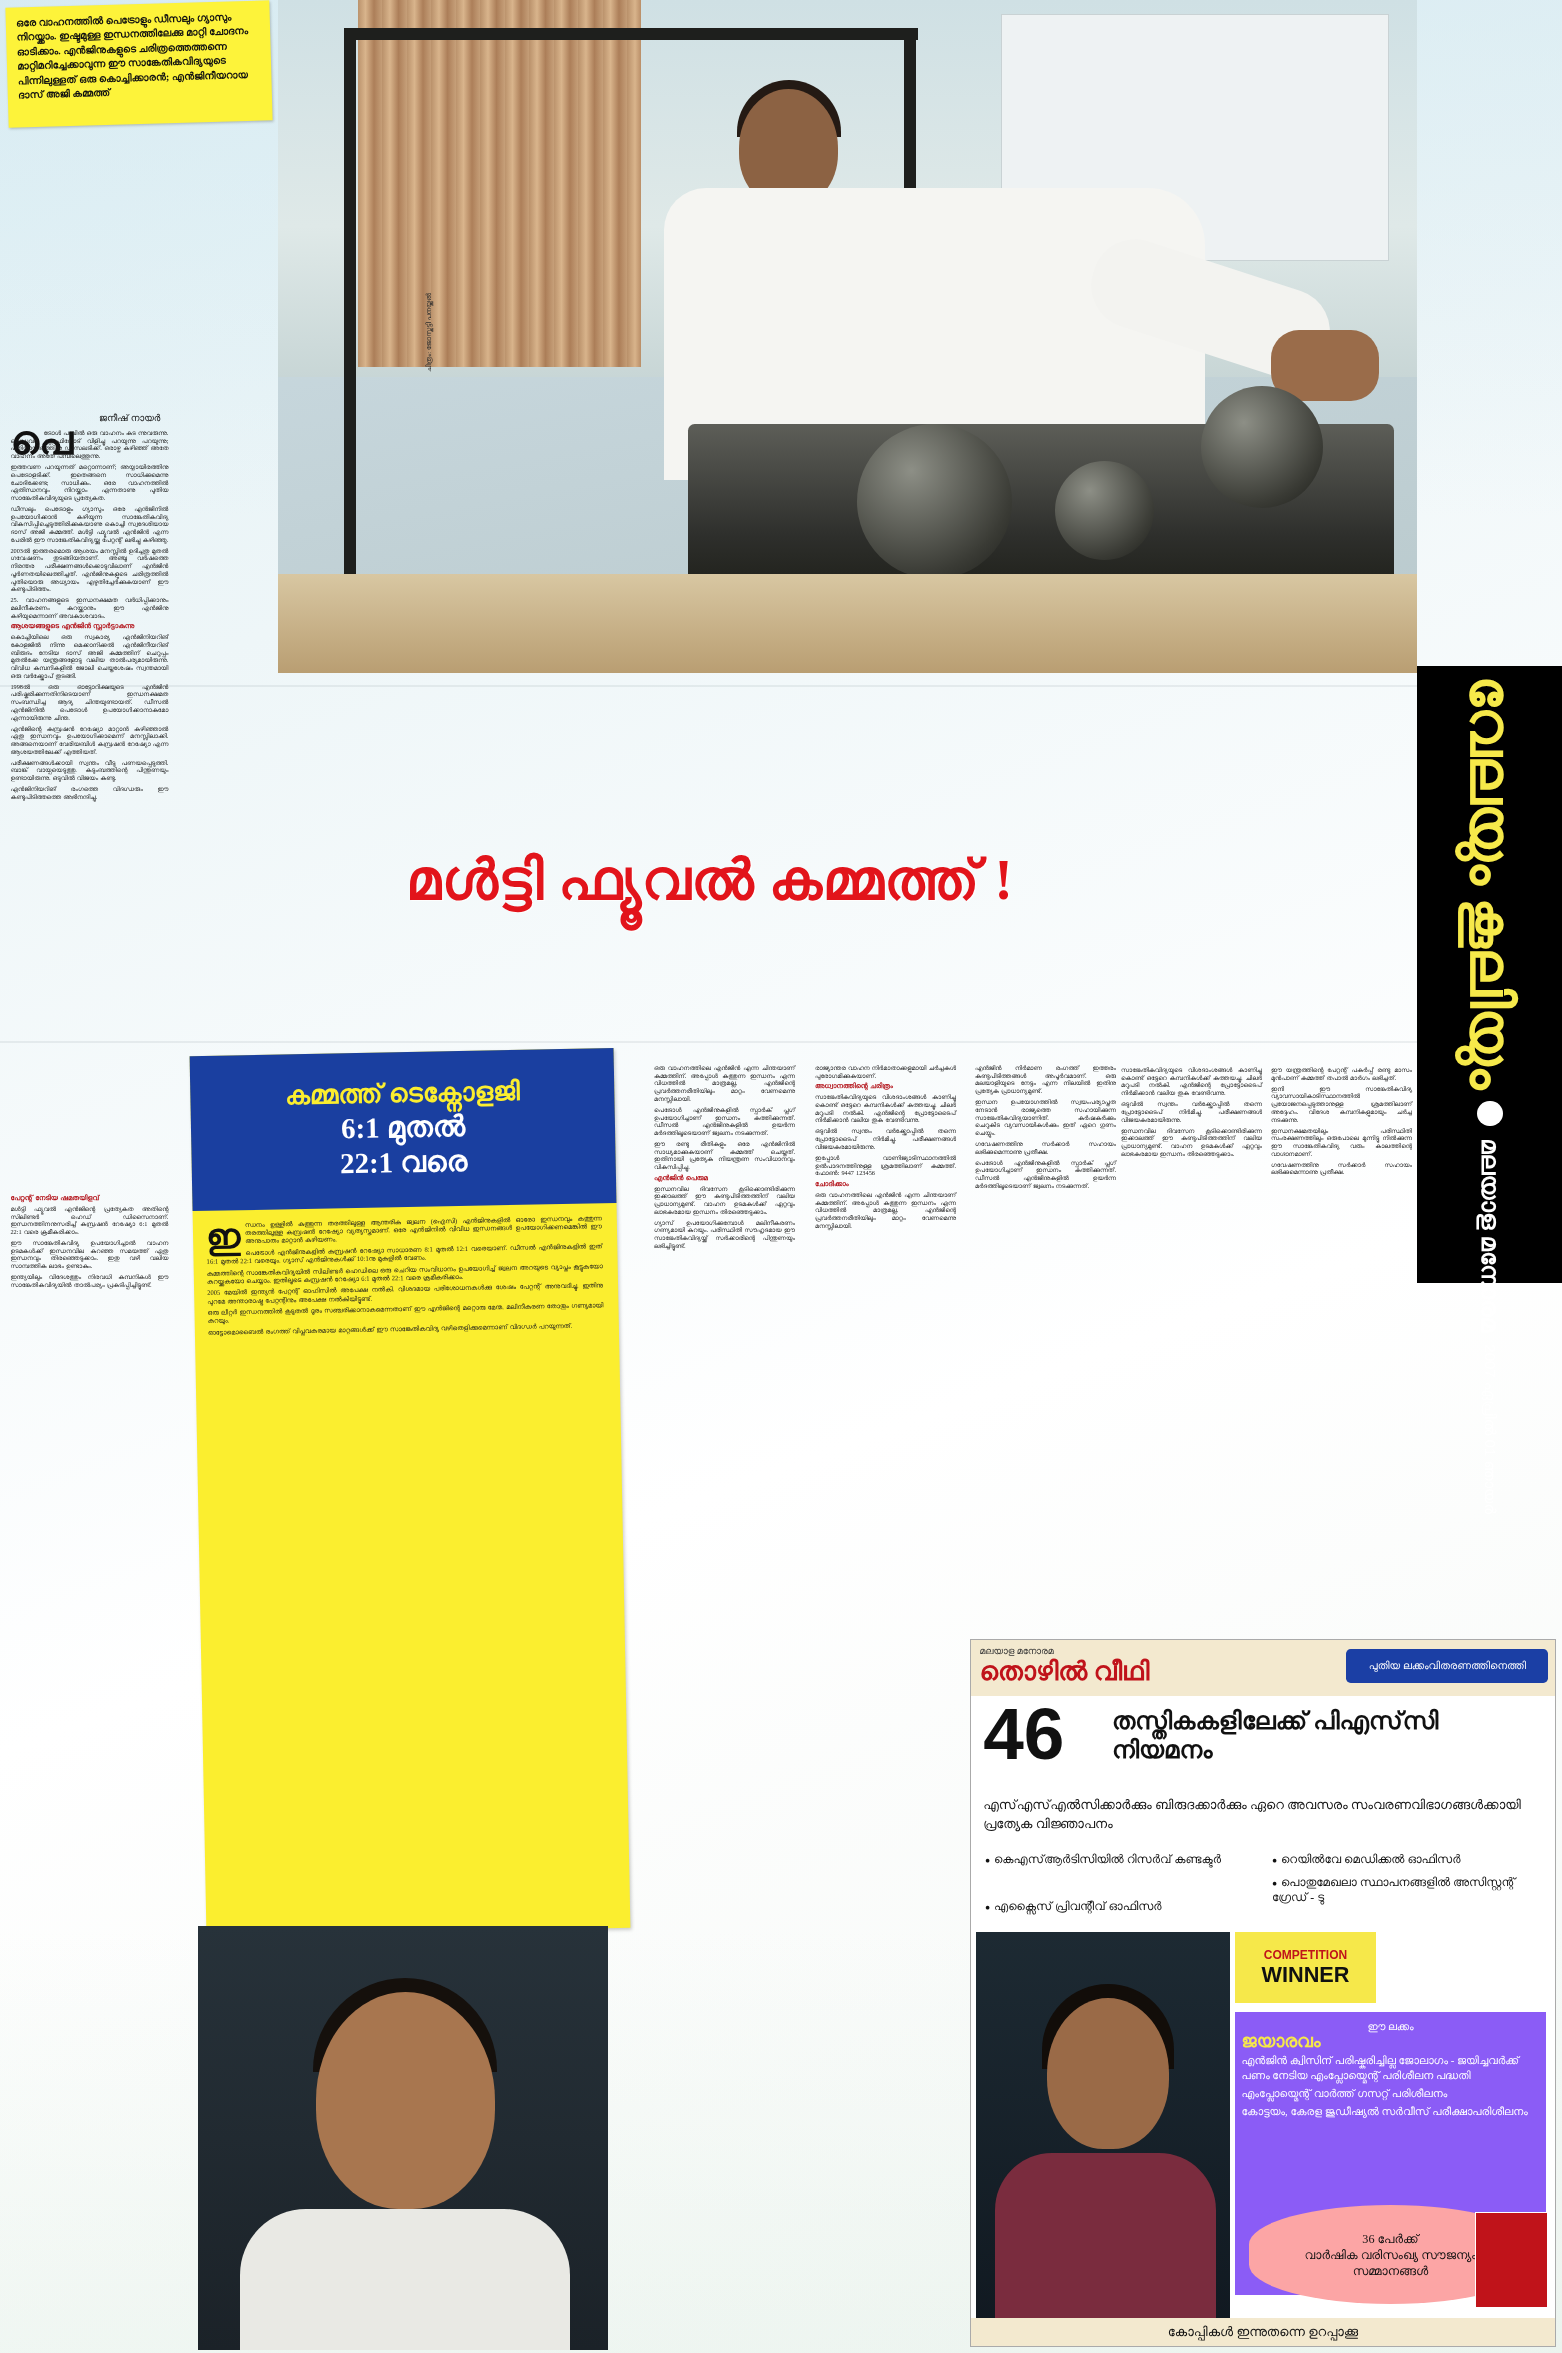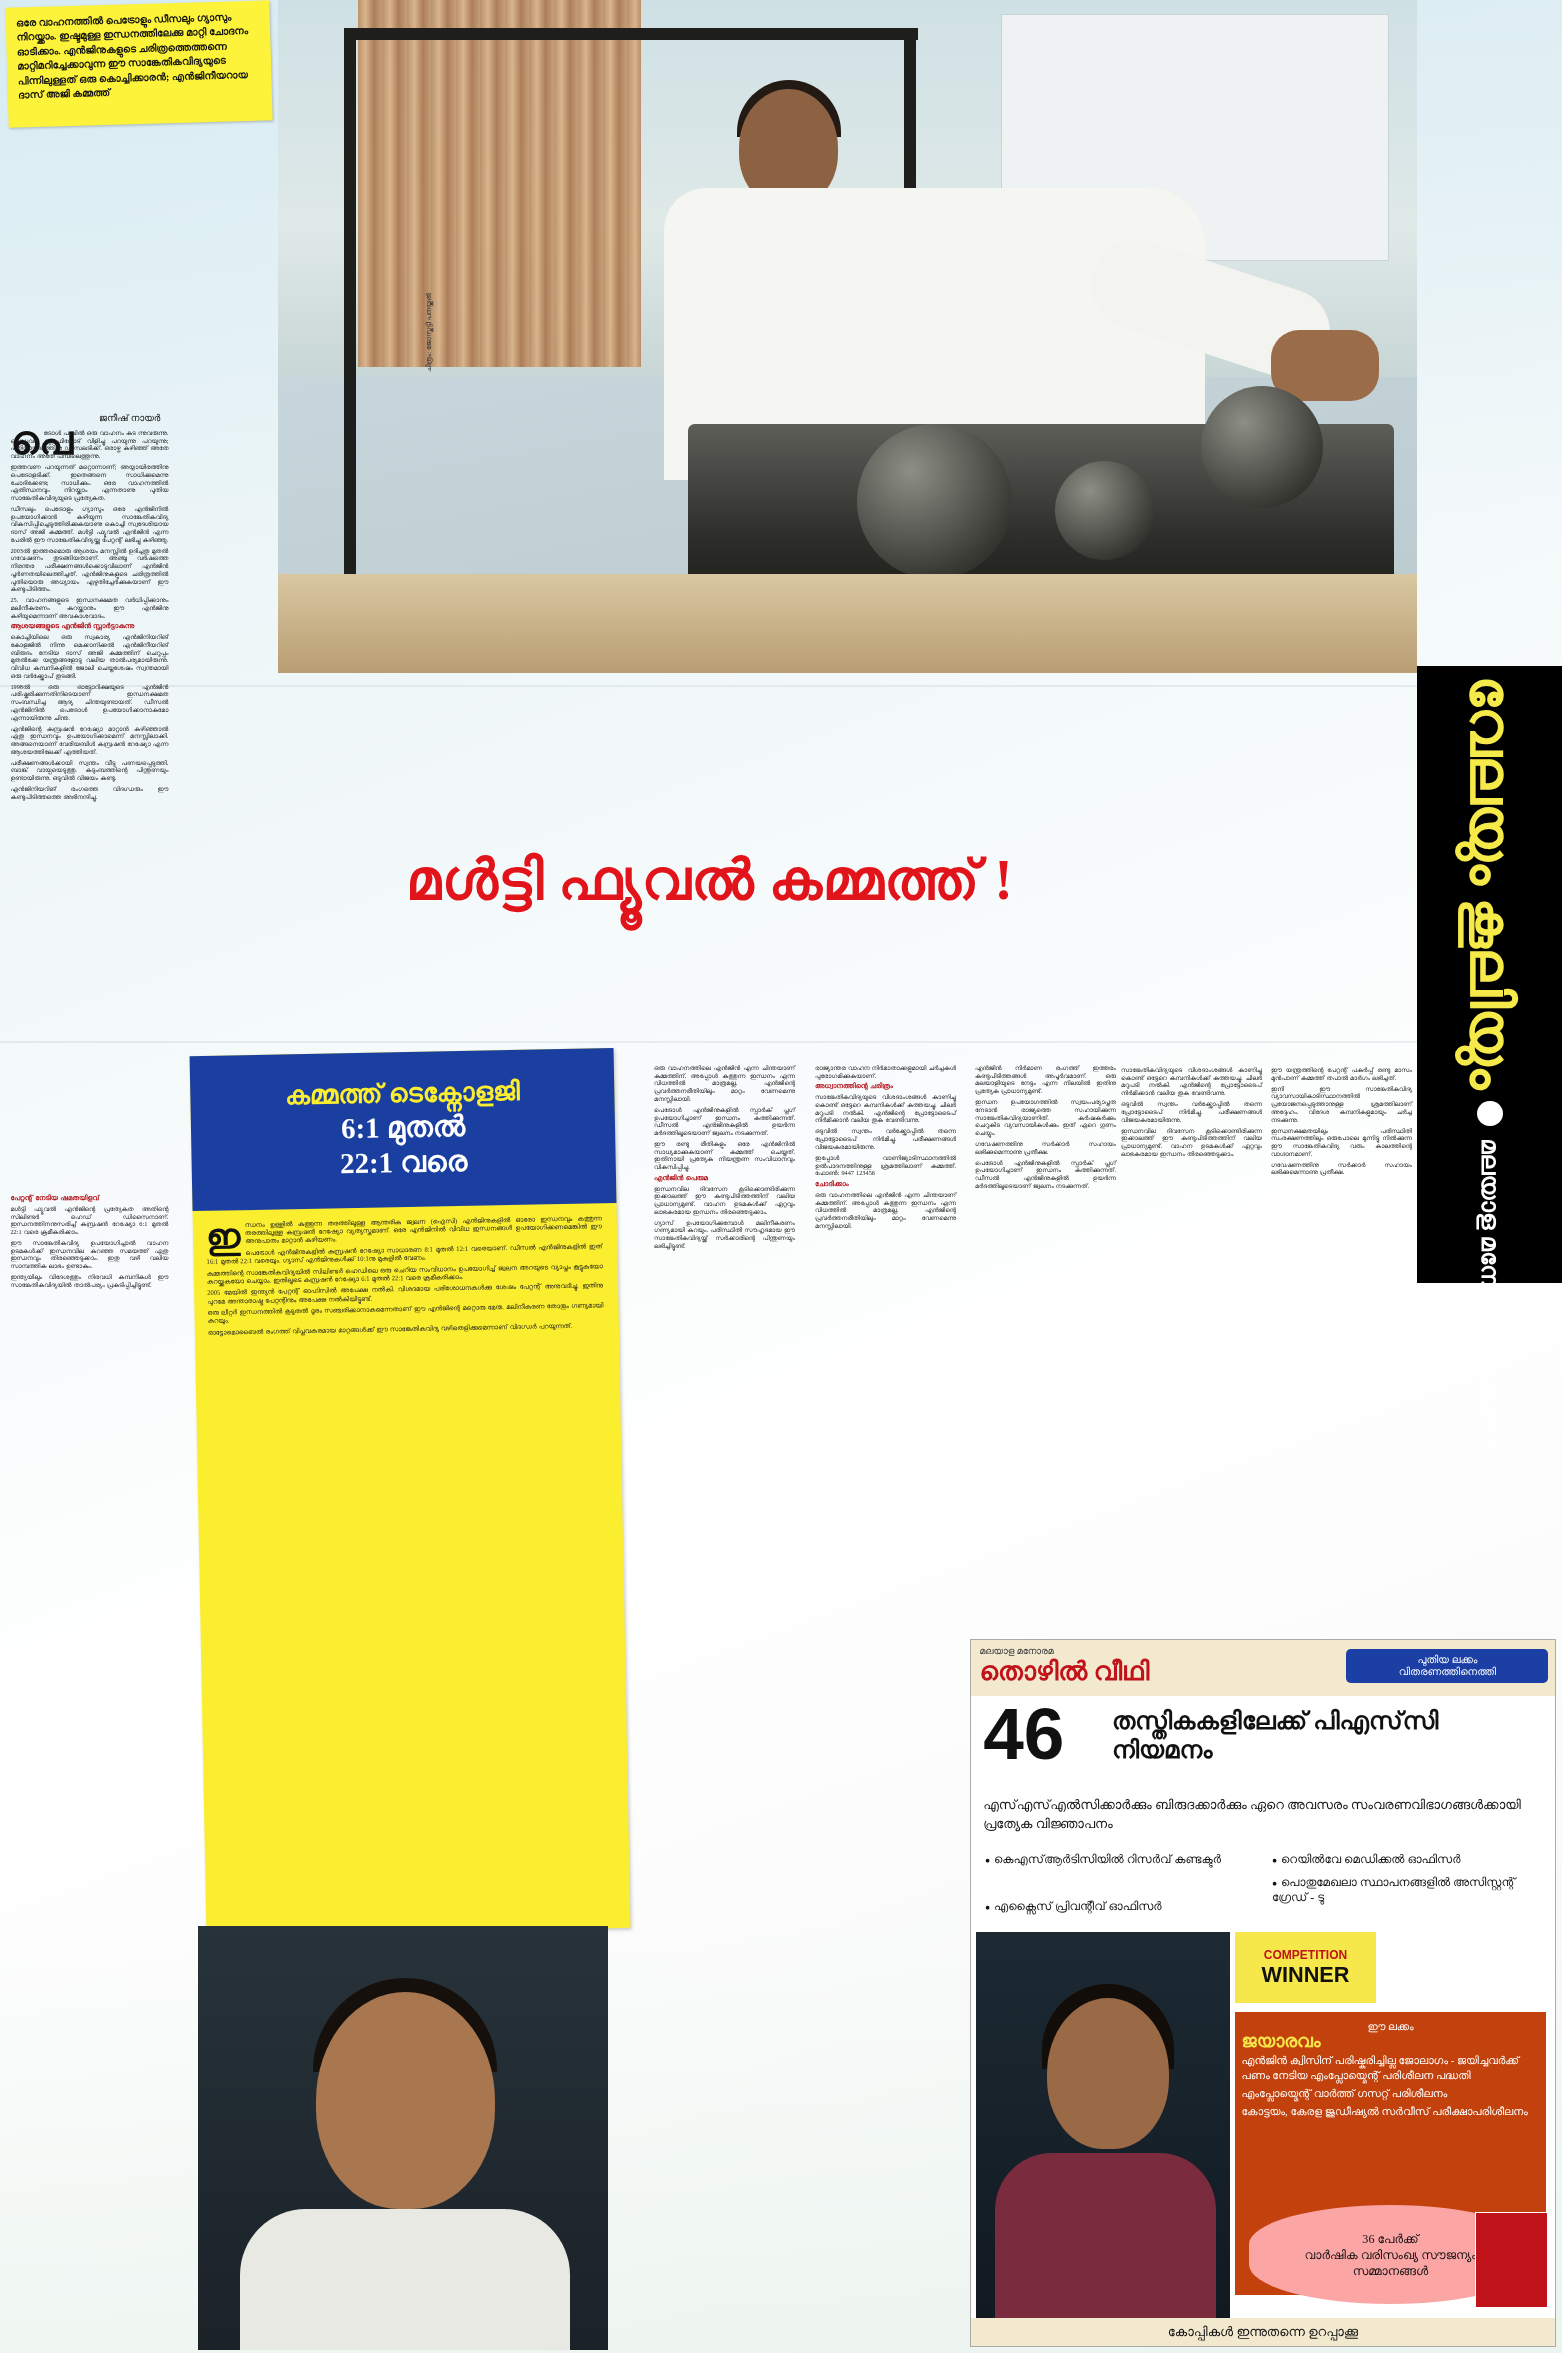--- a/index.html
+++ b/index.html
@@ -118,38 +118,38 @@
   .pp-body{position:absolute;left:42px;top:283px;width:330px;height:151px;background:#e9e9e4;border-radius:66px 66px 0 0;}
   
   #advert{
     position:absolute;left:970px;top:1639px;width:584px;height:706px;background:#fff;border:0.9px solid #aaa;
   }
   #ad-top{position:absolute;left:0;top:0;width:100%;height:56px;background:#f3e9cf;}
   #ad-logo{position:absolute;left:8.5px;top:5.7px;font-family:"Liberation Serif",serif;font-weight:bold;
       font-size:26px;color:#c0131a;}
   #ad-logo .small{display:block;font-size:9.4px;color:#333;font-weight:normal;}
   #ad-ribbon{position:absolute;right:6.6px;top:9.4px;width:202px;height:34px;background:#1b3fa5;border-radius:4.7px;
-      color:#fff;font-size:10.4px;display:flex;flex-direction:column;align-items:center;justify-content:center;line-height:12.2px;}
+      color:#fff;font-size:10.4px;display:flex;flex-direction:row;align-items:center;justify-content:center;line-height:12.2px;}
   #ad-num{position:absolute;left:12.2px;top:61px;font-family:"Liberation Sans",sans-serif;font-weight:bold;
       font-size:73px;color:#111;line-height:66px;}
   #ad-num-txt{position:absolute;left:141px;top:66px;width:424px;font-family:"Liberation Serif",serif;font-weight:bold;
       font-size:24.5px;color:#111;line-height:29px;}
   #ad-line{position:absolute;left:12.2px;top:155px;width:556px;font-family:"Liberation Serif",serif;
       font-size:13px;color:#111;line-height:19px;}
   .ad-bullet{position:absolute;left:14px;width:551px;font-family:"Liberation Serif",serif;font-size:11.8px;color:#111;}
   .ad-bullet:before{content:"\25CF";color:#111;margin-right:3.8px;font-size:8.5px;}
   #ad-winner{position:absolute;left:264px;top:292px;width:141px;height:71px;background:#f6e84a;
       display:flex;flex-direction:column;align-items:center;justify-content:center;}
   #ad-winner .w1{font-family:"Liberation Sans",sans-serif;font-weight:bold;font-size:12px;color:#c0131a;}
   #ad-winner .w2{font-family:"Liberation Sans",sans-serif;font-weight:bold;font-size:21.7px;color:#111;}
   #ad-photo{position:absolute;left:4.7px;top:292px;width:254px;height:410px;background:linear-gradient(180deg,#1d2a33,#101820);overflow:hidden;}
   .adp-face{position:absolute;left:71px;top:66px;width:122px;height:151px;border-radius:50% 50% 46% 46%;background:#9a6a47;}
   .adp-hair{position:absolute;left:66px;top:52px;width:132px;height:85px;border-radius:71px 71px 0 0;background:#120d09;}
   .adp-body{position:absolute;left:19px;top:221px;width:221px;height:188px;background:#7a2c3e;border-radius:57px 57px 0 0;}
-  #ad-right{position:absolute;left:264px;top:372px;width:311px;height:283px;background:#c2410c;color:#fff;
+  #ad-right{position:absolute;left:264px;top:372px;width:311px;height:283px;background:#8b5cf6;color:#fff;
       padding:6.6px;box-sizing:border-box;font-family:"Liberation Serif",serif;font-size:10.8px;line-height:15px;}
   #ad-right h3{margin:0 0 4.7px;font-size:18px;color:#f6e84a;}
   #ad-badge{position:absolute;left:278px;top:565px;width:283px;height:99px;background:#fca5a5;border-radius:50%/40%;
       display:flex;flex-direction:column;align-items:center;justify-content:center;text-align:center;
       font-family:"Liberation Serif",serif;font-size:12.2px;color:#111;line-height:16px;}
   #ad-foot{position:absolute;left:0;bottom:0;width:100%;height:28px;background:#f3e9cf;
       display:flex;align-items:center;justify-content:center;font-family:"Liberation Serif",serif;font-size:13px;color:#111;}
   #ad-mag{position:absolute;right:6.6px;bottom:38px;width:71px;height:94px;background:#c0131a;border:1.4px solid #fff;}
 </style>
 </head>

